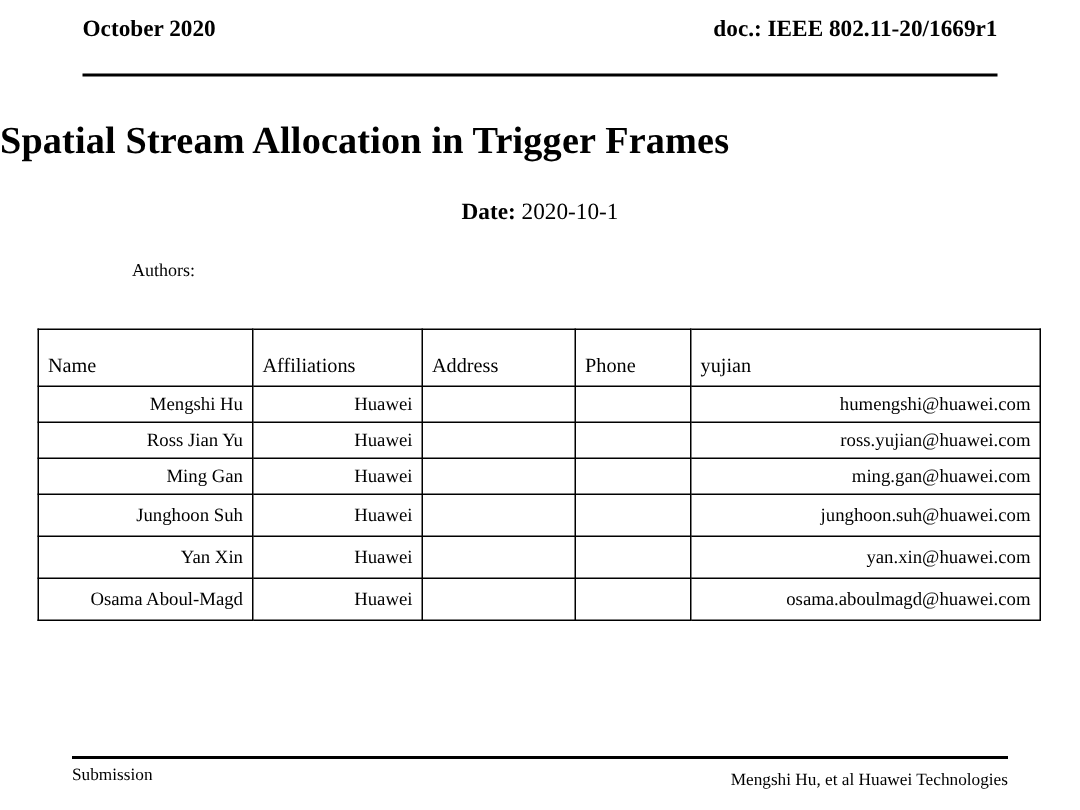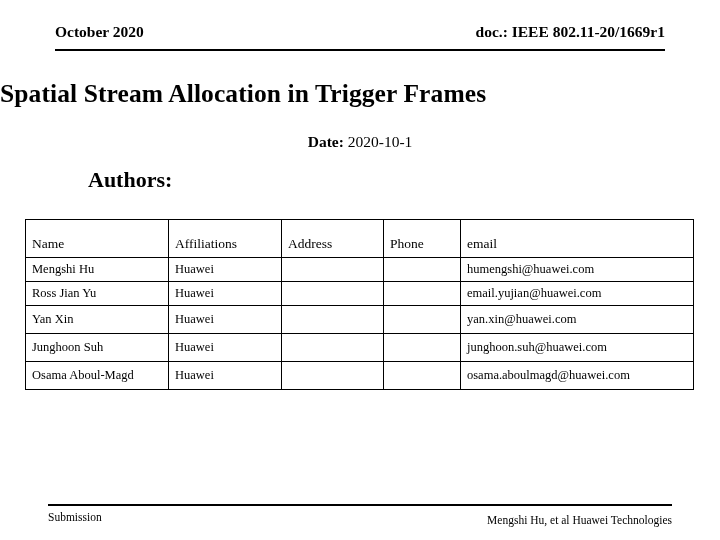--- a/index.html
+++ b/index.html
@@ -13,21 +13,21 @@
     position: relative;
     overflow: hidden;
     font-family: "Liberation Serif", "DejaVu Serif", serif;
     color: #000000;
   }
 
   
   .slide-header {
     position: absolute;
     left: 55px;
-    top: 22px;
+    top: 10px;
     width: 610px;
     height: 26px;
   }
   .header-date {
     position: absolute;
     left: 0;
     top: 0;
     font-size: 15.5px;
     font-weight: bold;
     line-height: 20px;
@@ -75,22 +75,22 @@
   .slide-date .date-label {
     font-weight: bold;
   }
   .slide-date .date-value {
     font-weight: normal;
   }
   .authors-label {
     position: absolute;
     left: 88px;
     top: 169px;
-    font-size: 22px;
-    font-weight: bold;
+    font-size: 12px;
+    font-weight: normal;
     line-height: 22px;
   }
 
   
   .authors-table {
     position: absolute;
     left: 25px;
     top: 219px;
     width: 668px;
     border-collapse: collapse;
@@ -106,21 +106,21 @@
   }
   .authors-table thead th {
     height: 32px;
     vertical-align: bottom;
     padding-bottom: 5px;
     text-align: left;
     font-size: 13.5px;
     font-weight: normal;
   }
   .authors-table tbody td {
-    text-align: left;
+    text-align: right;
   }
   .authors-table tbody tr.row-small td { height: 23px; }
   .authors-table tbody tr.row-tall td  { height: 27px; }
 
   .col-name   { width: 143px; }
   .col-affil  { width: 113px; }
   .col-addr   { width: 102px; }
   .col-phone  { width: 77px; }
   .col-email  { width: 233px; }
 
@@ -194,51 +194,58 @@
     <col class="col-addr">
     <col class="col-phone">
     <col class="col-email">
   </colgroup>
   <thead>
     <tr>
       <th>Name</th>
       <th>Affiliations</th>
       <th>Address</th>
       <th>Phone</th>
-      <th>email</th>
+      <th>yujian</th>
     </tr>
   </thead>
   <tbody>
     <tr class="row-small">
       <td>Mengshi Hu</td>
       <td>Huawei</td>
       <td></td>
       <td></td>
       <td>humengshi@huawei.com</td>
     </tr>
     <tr class="row-small">
       <td>Ross Jian Yu</td>
       <td>Huawei</td>
       <td></td>
       <td></td>
-      <td>email.yujian@huawei.com</td>
+      <td>ross.yujian@huawei.com</td>
+    </tr>
+    <tr class="row-small">
+      <td>Ming Gan</td>
+      <td>Huawei</td>
+      <td></td>
+      <td></td>
+      <td>ming.gan@huawei.com</td>
+    </tr>
+    <tr class="row-tall">
+      <td>Junghoon Suh</td>
+      <td>Huawei</td>
+      <td></td>
+      <td></td>
+      <td>junghoon.suh@huawei.com</td>
     </tr>
     <tr class="row-tall">
       <td>Yan Xin</td>
       <td>Huawei</td>
       <td></td>
       <td></td>
       <td>yan.xin@huawei.com</td>
-    </tr>
-    <tr class="row-tall">
-      <td>Junghoon Suh</td>
-      <td>Huawei</td>
-      <td></td>
-      <td></td>
-      <td>junghoon.suh@huawei.com</td>
     </tr>
     <tr class="row-tall">
       <td>Osama Aboul-Magd</td>
       <td>Huawei</td>
       <td></td>
       <td></td>
       <td>osama.aboulmagd@huawei.com</td>
     </tr>
   </tbody>
 </table>

